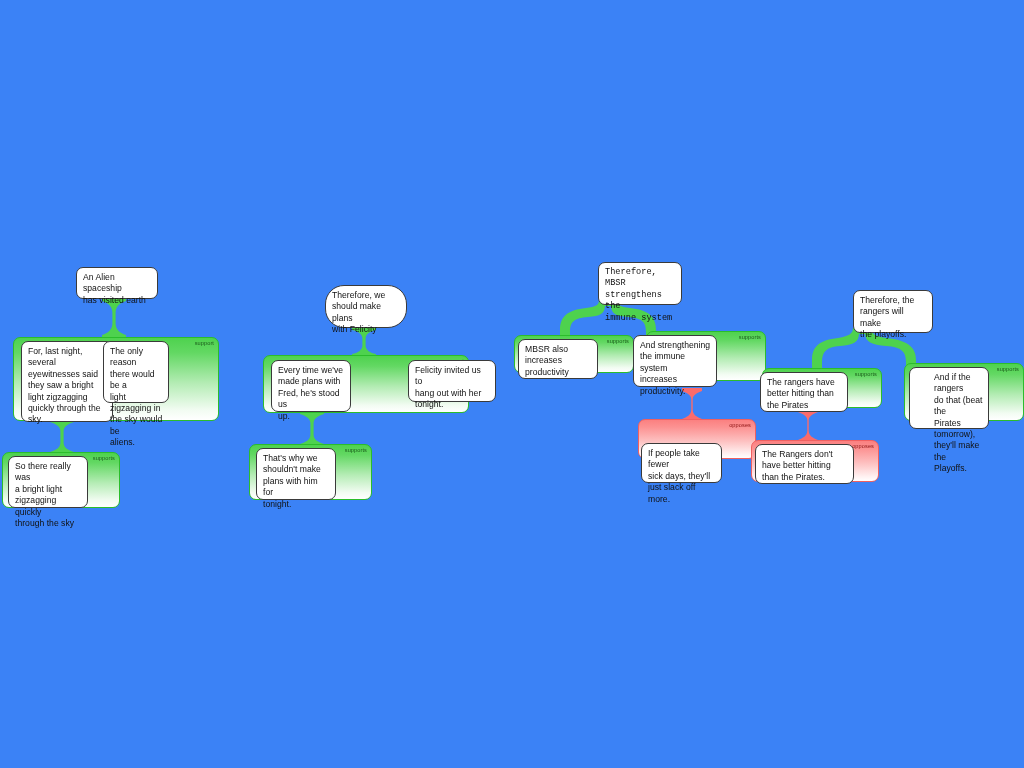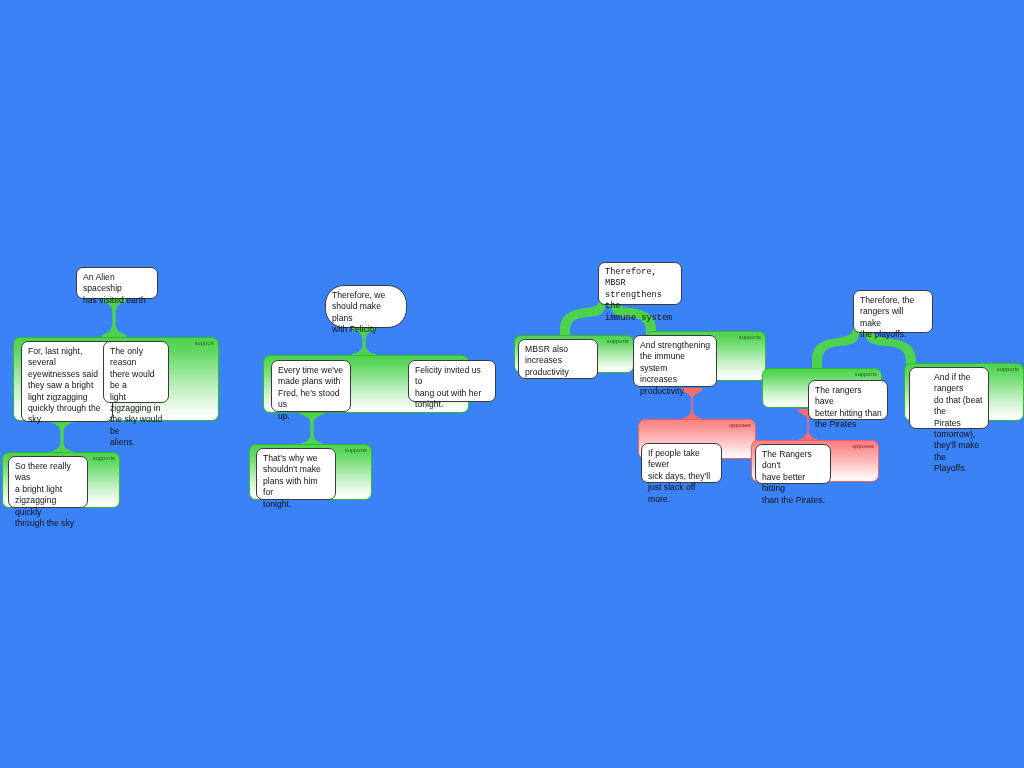--- a/index.html
+++ b/index.html
@@ -211,21 +211,21 @@
         <path d="M55,0 L61,0 C61,5 64,8 76,10 C96,12 106,18 106,32 L106,42 L96,42 L96,34
                  C96,24 92,19 76,18 C62,17 55,14 55,5 Z" fill="#4ed24e"></path>
         <path d="M43,0 L61,0 L61,6 L43,6 Z" fill="#4ed24e"></path>
       </svg>
     </div>
 
     <div class="holder support" style="left:762px; top:368px; width:120px; height:40px;">
       <span class="holder-label">supports</span>
     </div>
 
-    <div class="claim" style="left:808px; top:372px; width:80px; height:40px;margin-top:8px;">The rangers have
+    <div class="claim" style="left:760px; top:372px; width:88px; height:40px;">The rangers have
 better hitting than
 the Pirates</div>
 
     <div class="holder support" style="left:904px; top:363px; width:120px; height:58px;">
       <span class="holder-label">supports</span>
     </div>
 
     <div class="claim" style="left:909px; top:367px; width:80px; height:62px;padding-left:24px;">And if the rangers
 do that (beat the
 Pirates tomorrow),
@@ -235,18 +235,18 @@
     <div class="ibeam" style="left:797px; top:409px; width:22px; height:34px;">
       <svg width="22" height="34" viewBox="0 0 22 34">
         <path d="M1,0 L21,0 L21,3 C16,5 12,7 11.7,11 L11.7,22 C12,27 16,29 21,31 L21,34 L1,34 L1,31 C6,29 10,27 10.3,22 L10.3,11 C10,7 6,5 1,3 Z" fill="#fb6b6b"></path>
       </svg>
     </div>
 
     <div class="holder oppose" style="left:751px; top:440px; width:128px; height:42px;">
       <span class="holder-label">opposes</span>
     </div>
 
-    <div class="claim" style="left:755px; top:444px; width:76px; height:40px;">The Rangers don't
+    <div class="claim" style="left:755px; top:444px; width:99px; height:40px;">The Rangers don't
 have better hitting
 than the Pirates.</div>
   </div>
 
 </div>
 
 </body></html>

